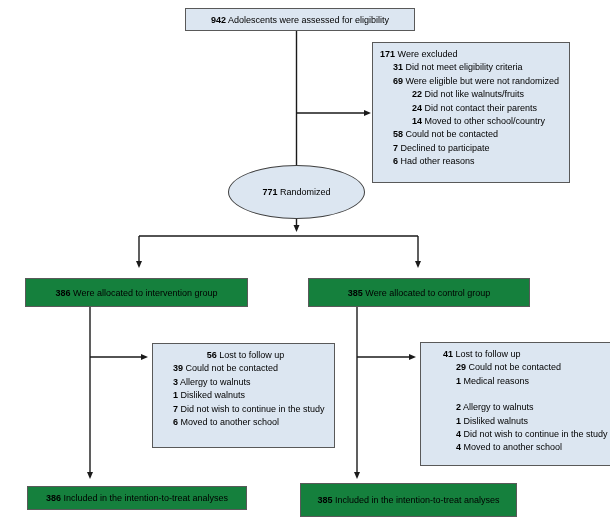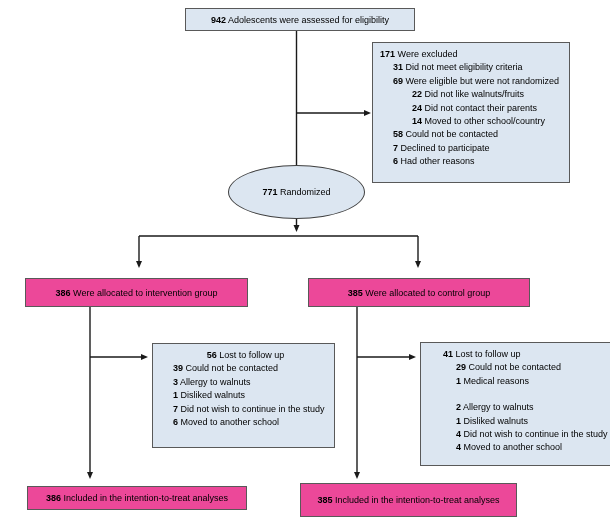--- a/index.html
+++ b/index.html
@@ -3,21 +3,21 @@
 <meta charset="utf-8">
 <style>
   html,body{margin:0;padding:0;background:#ffffff;}
   .canvas{
     position:relative;width:610px;height:530px;background:#ffffff;overflow:hidden;
     font-family:"Liberation Sans",sans-serif;color:#000;
   }
   .connectors{position:absolute;left:0;top:0;pointer-events:none;}
   .box{
     position:absolute;box-sizing:border-box;
-    border:1.5px solid #595959;background:#ec4899;
+    border:1.5px solid #595959;background:#15803d;
     font-size:9px;
   }
   .blue{background:#dce6f1;}
   .oval{border-radius:50%;border-color:#3f3f3f;}
   .center-text{display:flex;align-items:center;justify-content:center;text-align:center;}
   .list{padding:5px 3px 0 7px;line-height:13.4px;}
   .line{text-align:left;}
   .num{font-weight:bold;}
 </style>
 </head>

